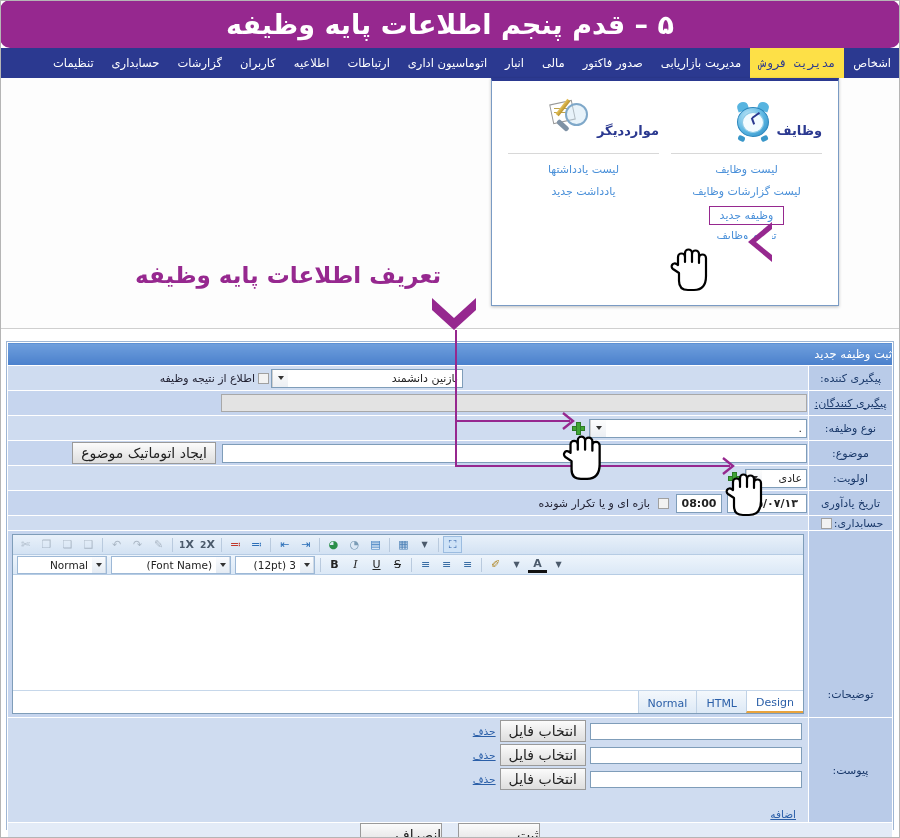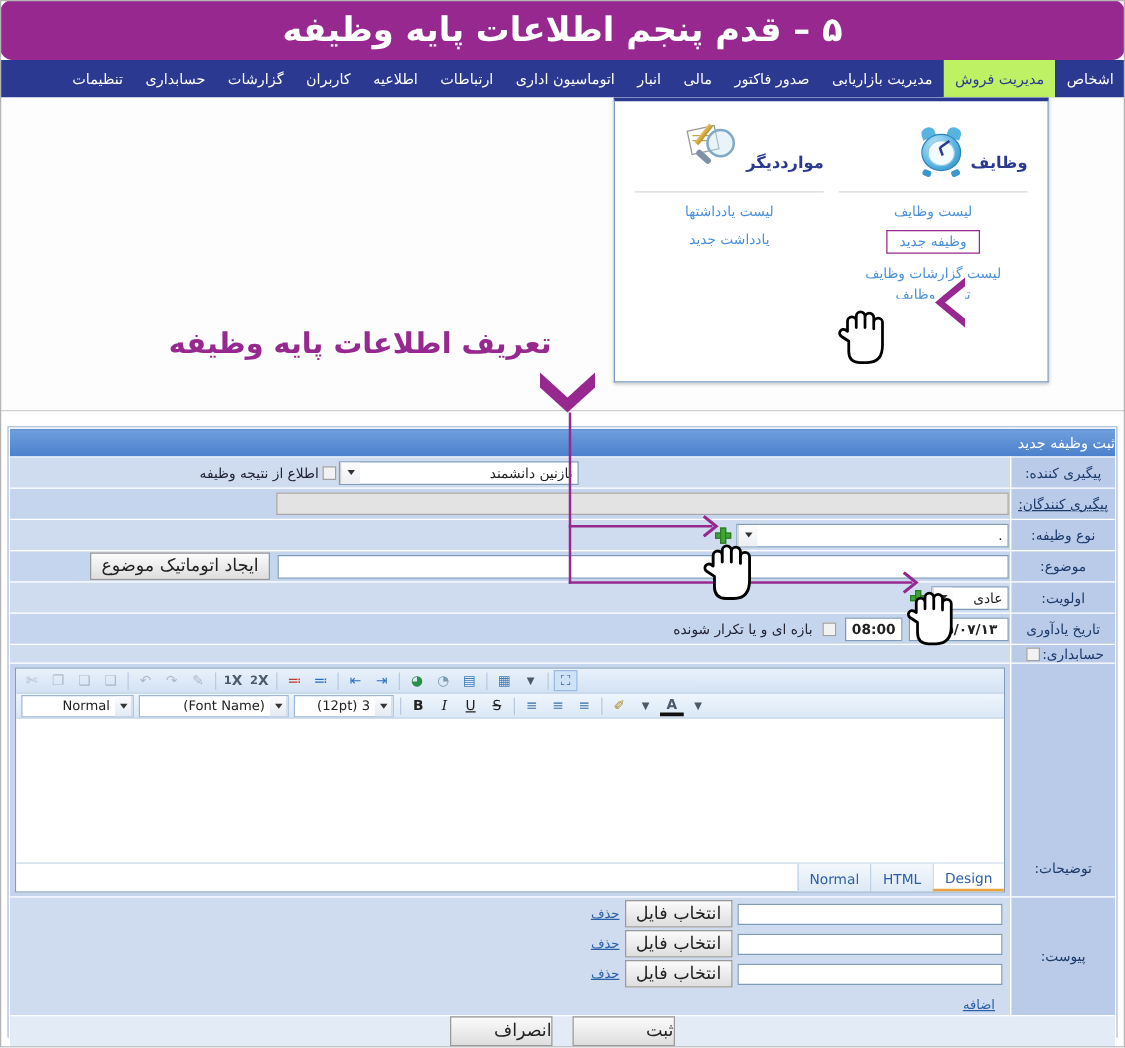--- a/index.html
+++ b/index.html
@@ -29,21 +29,21 @@
     background:#2b3990;
     display:flex;flex-direction:row;align-items:stretch;
     box-sizing:border-box;
   }
   .nav-item{
     color:#ffffff;font-size:11.5px;
     display:flex;align-items:center;justify-content:center;
     padding:0 9px;white-space:nowrap;cursor:default;
   }
   .nav-item.active{
-    background:#bef264;color:#2b3990;font-weight:normal;
+    background:#fde047;color:#2b3990;font-weight:normal;font-family:Liberation Mono, monospace;
   }
   .left-gray{
     position:absolute;left:0;top:78px;width:900px;height:250px;
     background:#fdfdfd;
     border-bottom:1px solid #cfcfcf;
   }
   
   .megamenu{
     position:absolute;left:491px;top:78px;width:348px;height:228px;
     background:#ffffff;
@@ -220,21 +220,21 @@
     background:linear-gradient(#f4f8fc,#dde9f6);
     border-left:1px solid #c0d2e6;
     display:flex;align-items:center;
   }
   .etab.sel{background:#fff;border-bottom:2px solid #e8a33d;color:#2b5fa8;}
   
   .att-row{display:flex;flex-direction:row;align-items:center;justify-content:flex-start;
     margin:2px 0;gap:4px;padding-right:6px;}
   .att-row input.txt{width:212px;}
   .att-del{color:#2b5fa8;font-size:10.5px;text-decoration:underline;}
-  .att-add{color:#2b5fa8;font-size:10.5px;text-decoration:underline;display:inline-block;margin:6px 6px 2px 0;}
+  .att-add{color:#2b5fa8;font-size:10.5px;text-decoration:underline;display:inline-block;margin:16px 6px 2px 0;}
   .att-cell{padding:6px 0 6px 0;}
   .footer-cell{background:#e3ebf7;text-align:center;padding:7px 0;}
   .footer-cell .btn{width:82px;text-align:right;margin:0 6px;padding:3px 0;}
   
   .cursor{position:absolute;z-index:9;}
   .outer-border{
     position:absolute;left:0;top:0;width:900px;height:838px;
     border:1px solid #b5b5b5;box-sizing:border-box;pointer-events:none;
   }
 </style>
@@ -277,24 +277,24 @@
           <span class="hand1"></span>
             <span class="hand2"></span>
           <span class="footL"></span>
             <span class="footR"></span>
         </span>
       </div>
       <div class="mm-link-wrap">
         <a class="mm-link" href="#">لیست وظایف</a>
       </div>
       <div class="mm-link-wrap">
+        <a class="mm-link" href="#">لیست گزارشات وظایف</a>
+      </div>
+      <div class="mm-link-wrap">
         <a class="mm-link boxed" href="#">وظیفه جدید</a>
-      </div>
-      <div class="mm-link-wrap">
-        <a class="mm-link" href="#">لیست گزارشات وظایف</a>
       </div>
       <div class="mm-link-wrap" style="overflow:hidden;height:14px;">
         <a class="mm-link" href="#" style="padding-top:4px;">تقویم وظایف</a>
       </div>
     </div>
 
     <div class="mm-col">
       <div class="mm-head">
         <span class="mm-head-title">مواردديگر</span>
         <span class="note-ico">

